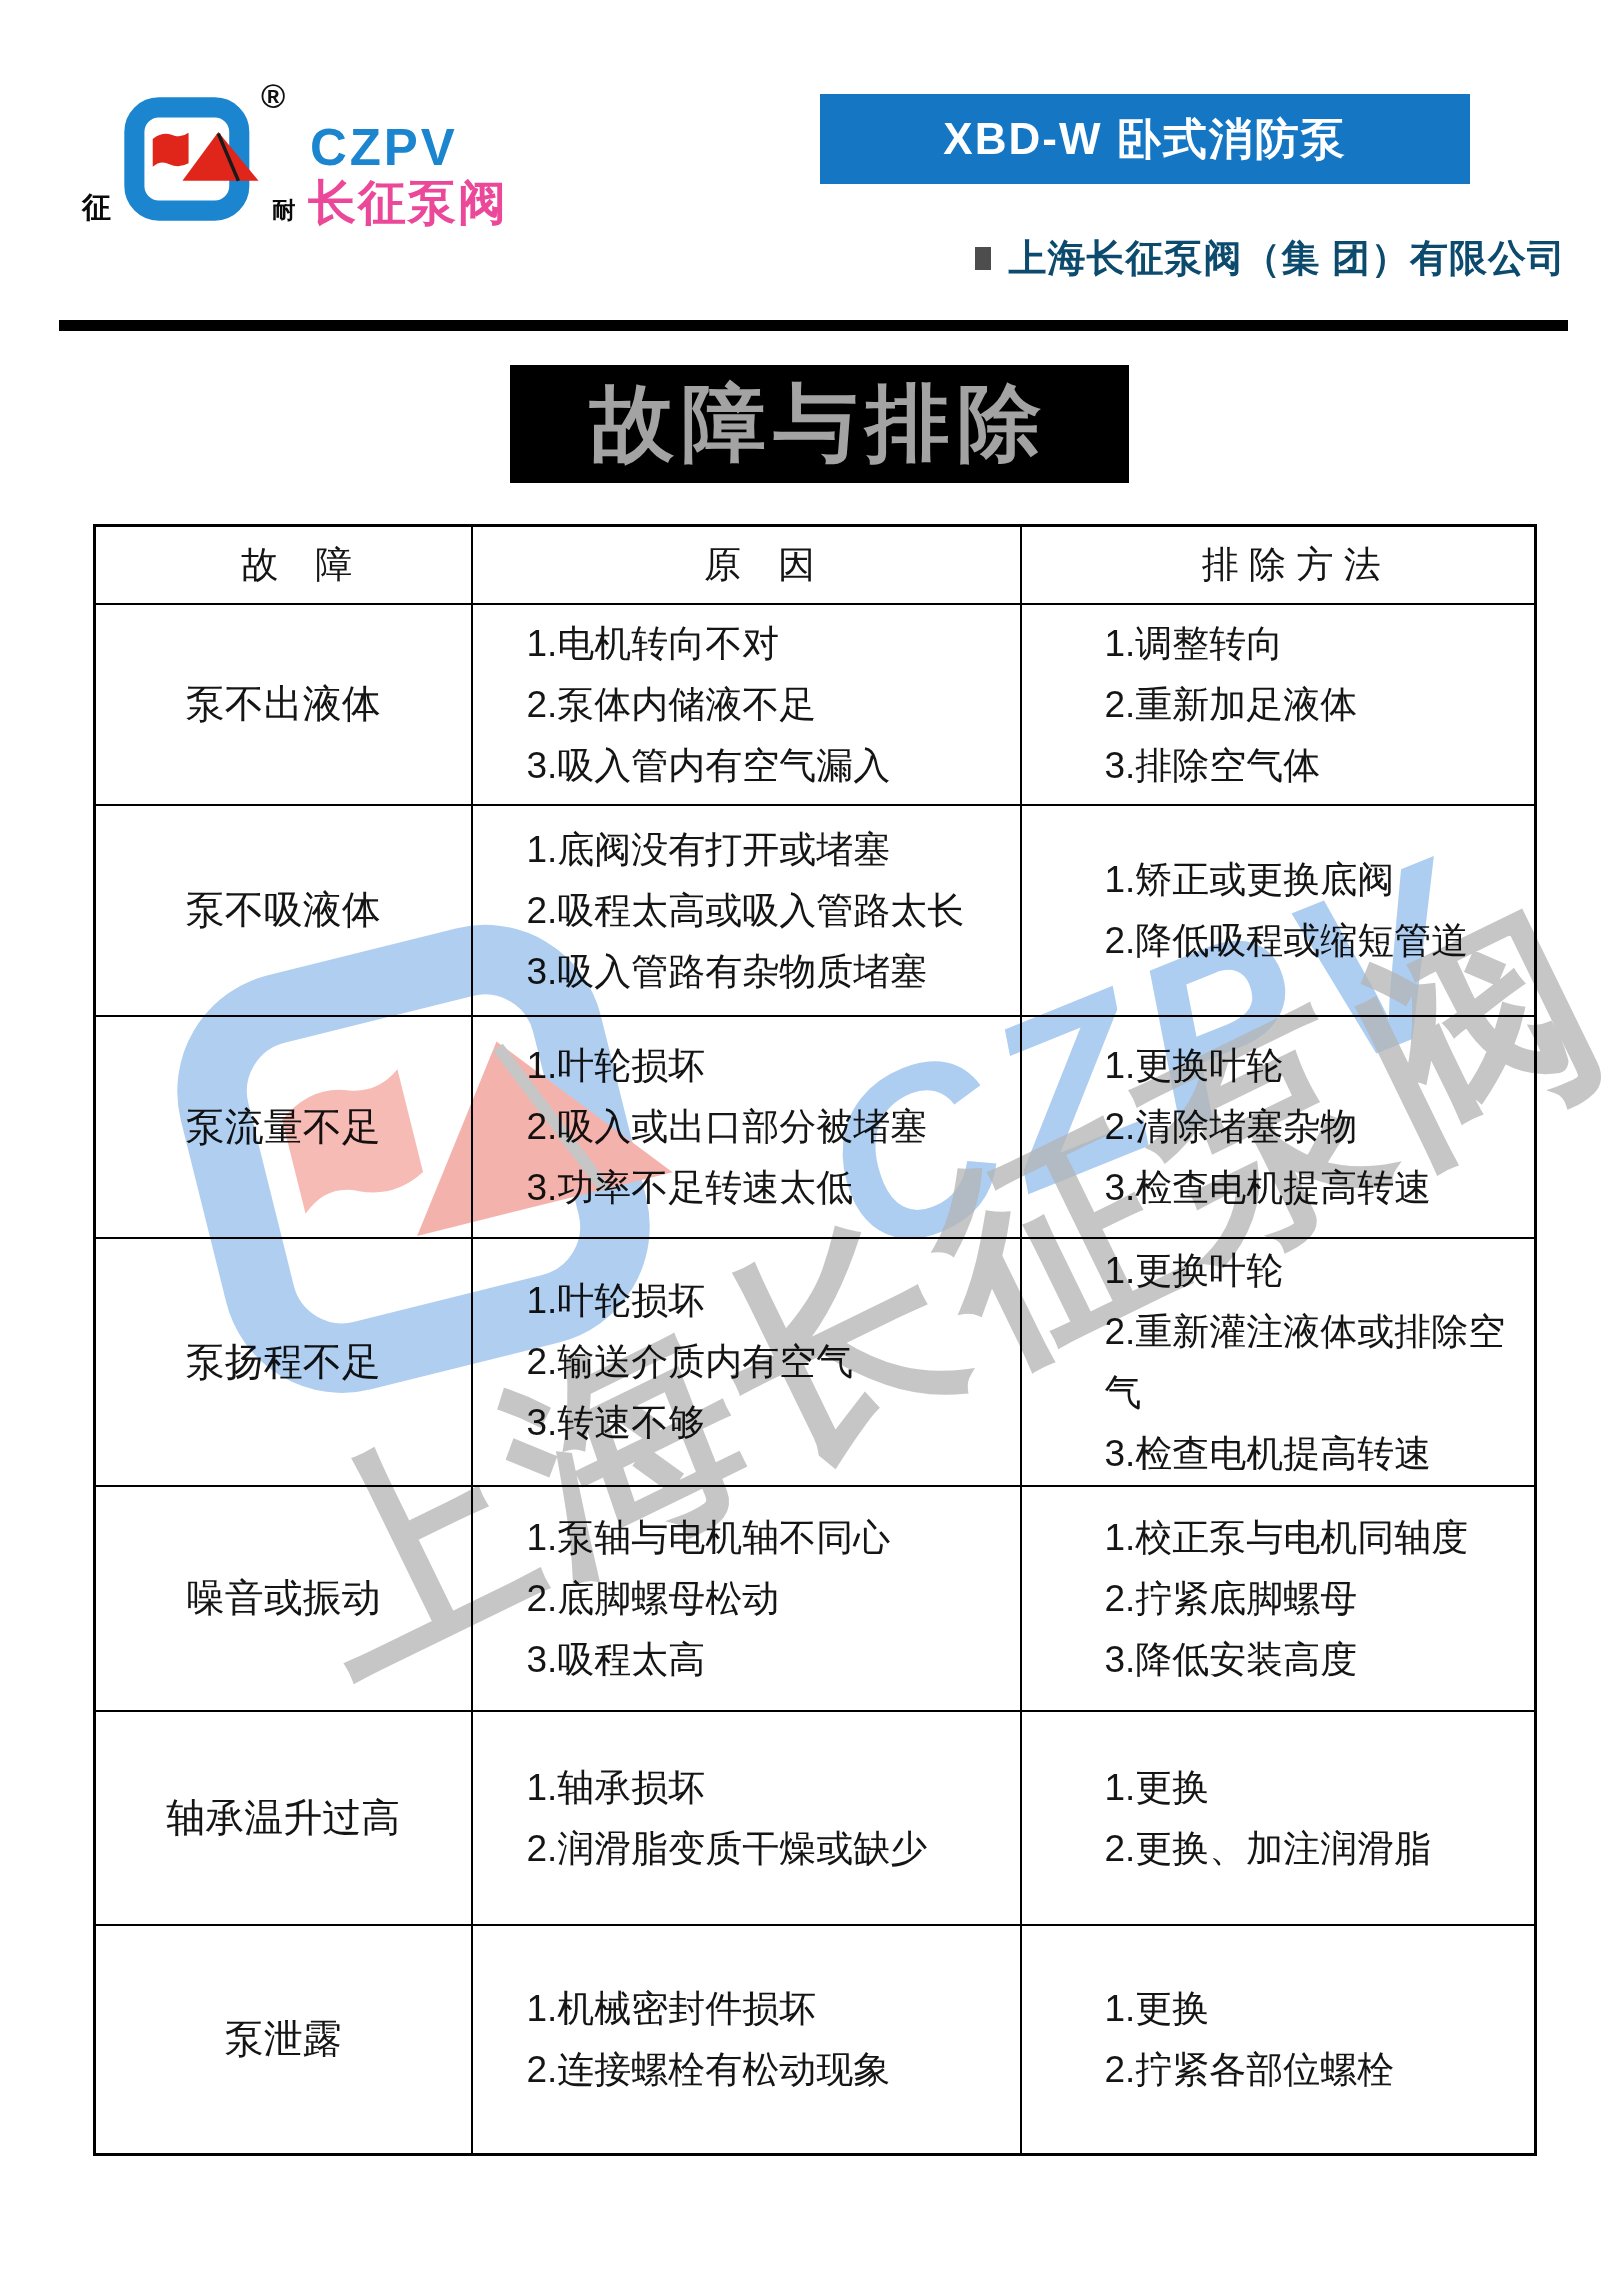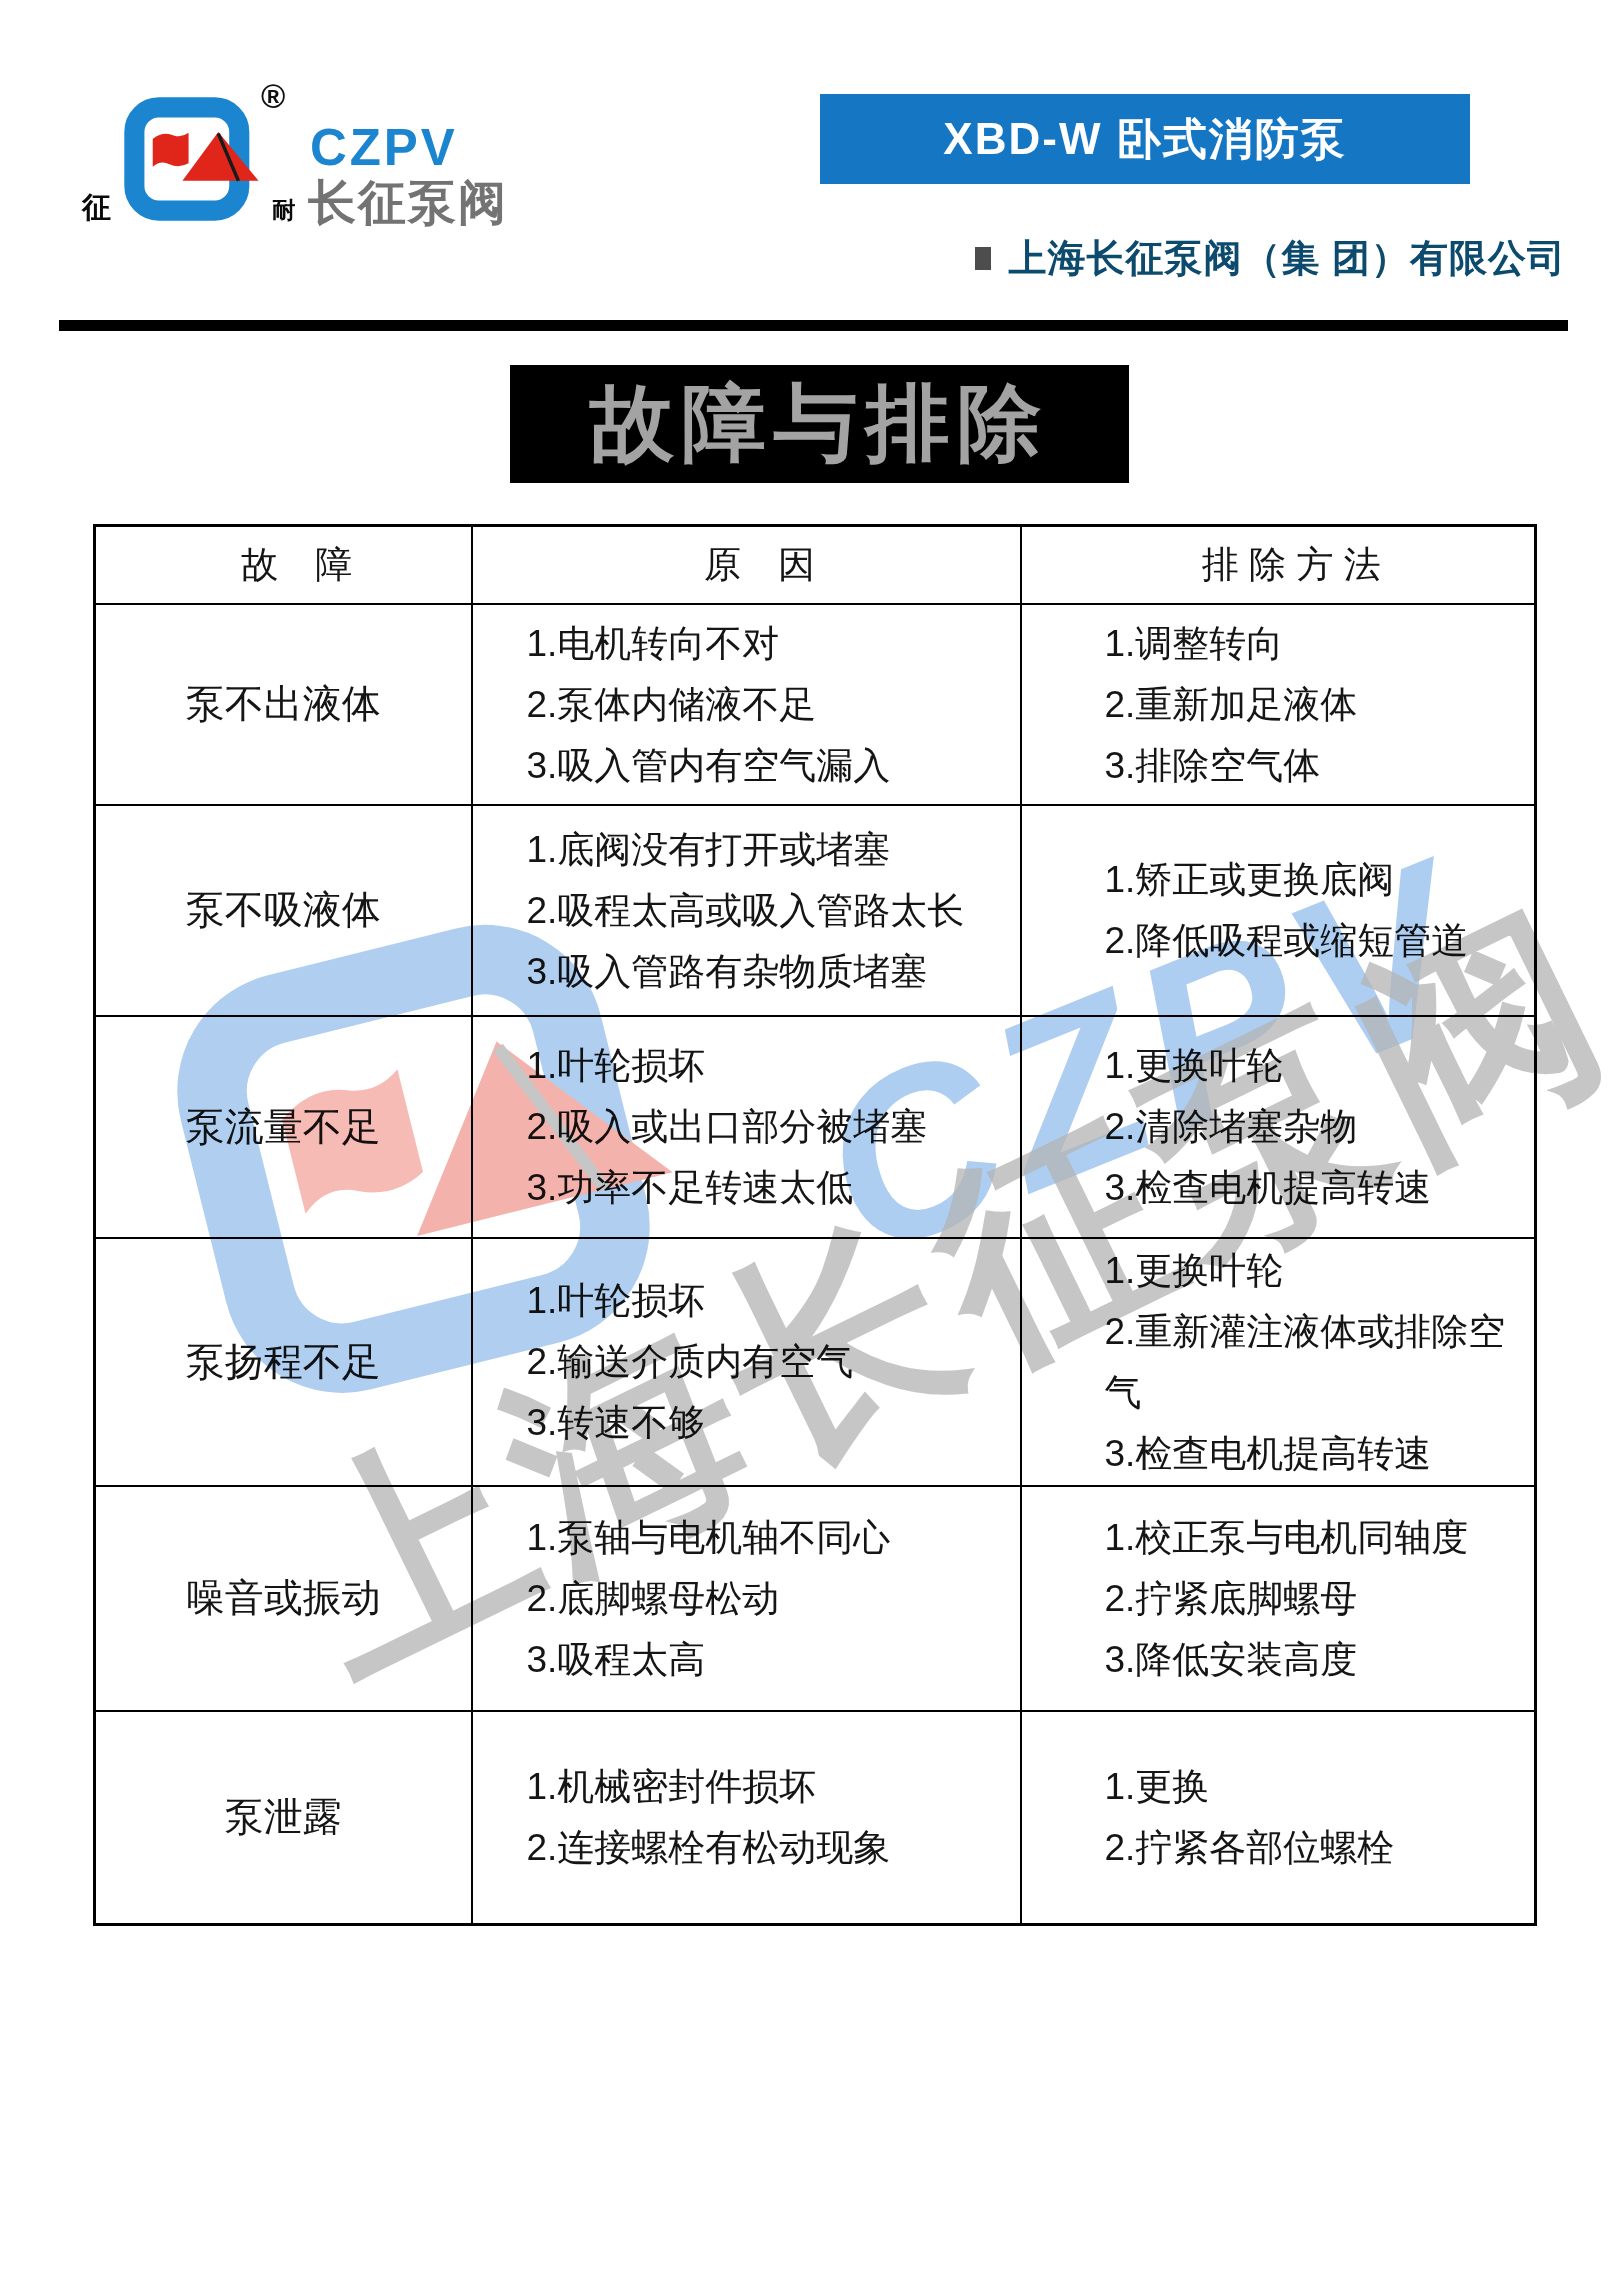--- a/index.html
+++ b/index.html
@@ -4,21 +4,21 @@
 <style>
   html,body{margin:0;padding:0;background:#fff;}
   .page{
     position:relative;width:1621px;height:2292px;background:#ffffff;
     font-family:"Liberation Sans","DejaVu Sans",sans-serif;color:#111;overflow:hidden;
   }
   
   .logo-icon{position:absolute;left:123px;top:96px;width:153px;height:133px;}
   .reg-mark{position:absolute;left:261px;top:78px;font-size:33px;font-weight:bold;color:#111;}
   .logo-czpv{position:absolute;left:310px;top:118px;font-size:51px;font-weight:800;color:#1b86cf;letter-spacing:2.9px;}
-  .logo-name{position:absolute;left:308px;top:171px;font-size:48px;font-weight:900;color:#737373;letter-spacing:2px;}
+  .logo-name{position:absolute;left:308px;top:171px;font-size:48px;font-weight:900;color:#ec4899;letter-spacing:2px;}
   .logo-zheng{position:absolute;left:82px;top:188px;font-size:29px;font-weight:700;color:#0a0a0a;}
   .logo-nai{position:absolute;left:272px;top:194px;font-size:23.5px;font-weight:700;color:#0a0a0a;}
   
   .banner{
     position:absolute;left:820px;top:94px;width:650px;height:90px;background:#1577c4;
     color:#ffffff;font-size:44px;font-weight:700;display:flex;align-items:center;justify-content:center;
     letter-spacing:2px;
   }
   .company-line{
     position:absolute;top:233px;right:55px;font-size:38px;font-weight:700;color:#0c4a6e;
@@ -163,20 +163,31 @@
             <div>2.底脚螺母松动</div>
             <div>3.吸程太高</div>
           </td>
     <td class="solution">
             <div>1.校正泵与电机同轴度</div>
             <div>2.拧紧底脚螺母</div>
             <div>3.降低安装高度</div>
           </td>
   </tr>
         <tr>
+    <td class="fault">轴承温升过高</td>
+    <td class="cause">
+            <div>1.轴承损坏</div>
+            <div>2.润滑脂变质干燥或缺少</div>
+          </td>
+    <td class="solution">
+            <div>1.更换</div>
+            <div>2.更换、加注润滑脂</div>
+          </td>
+  </tr>
+        <tr>
     <td class="fault">泵泄露</td>
     <td class="cause">
             <div>1.机械密封件损坏</div>
             <div>2.连接螺栓有松动现象</div>
           </td>
     <td class="solution">
             <div>1.更换</div>
             <div>2.拧紧各部位螺栓</div>
           </td>
   </tr>

